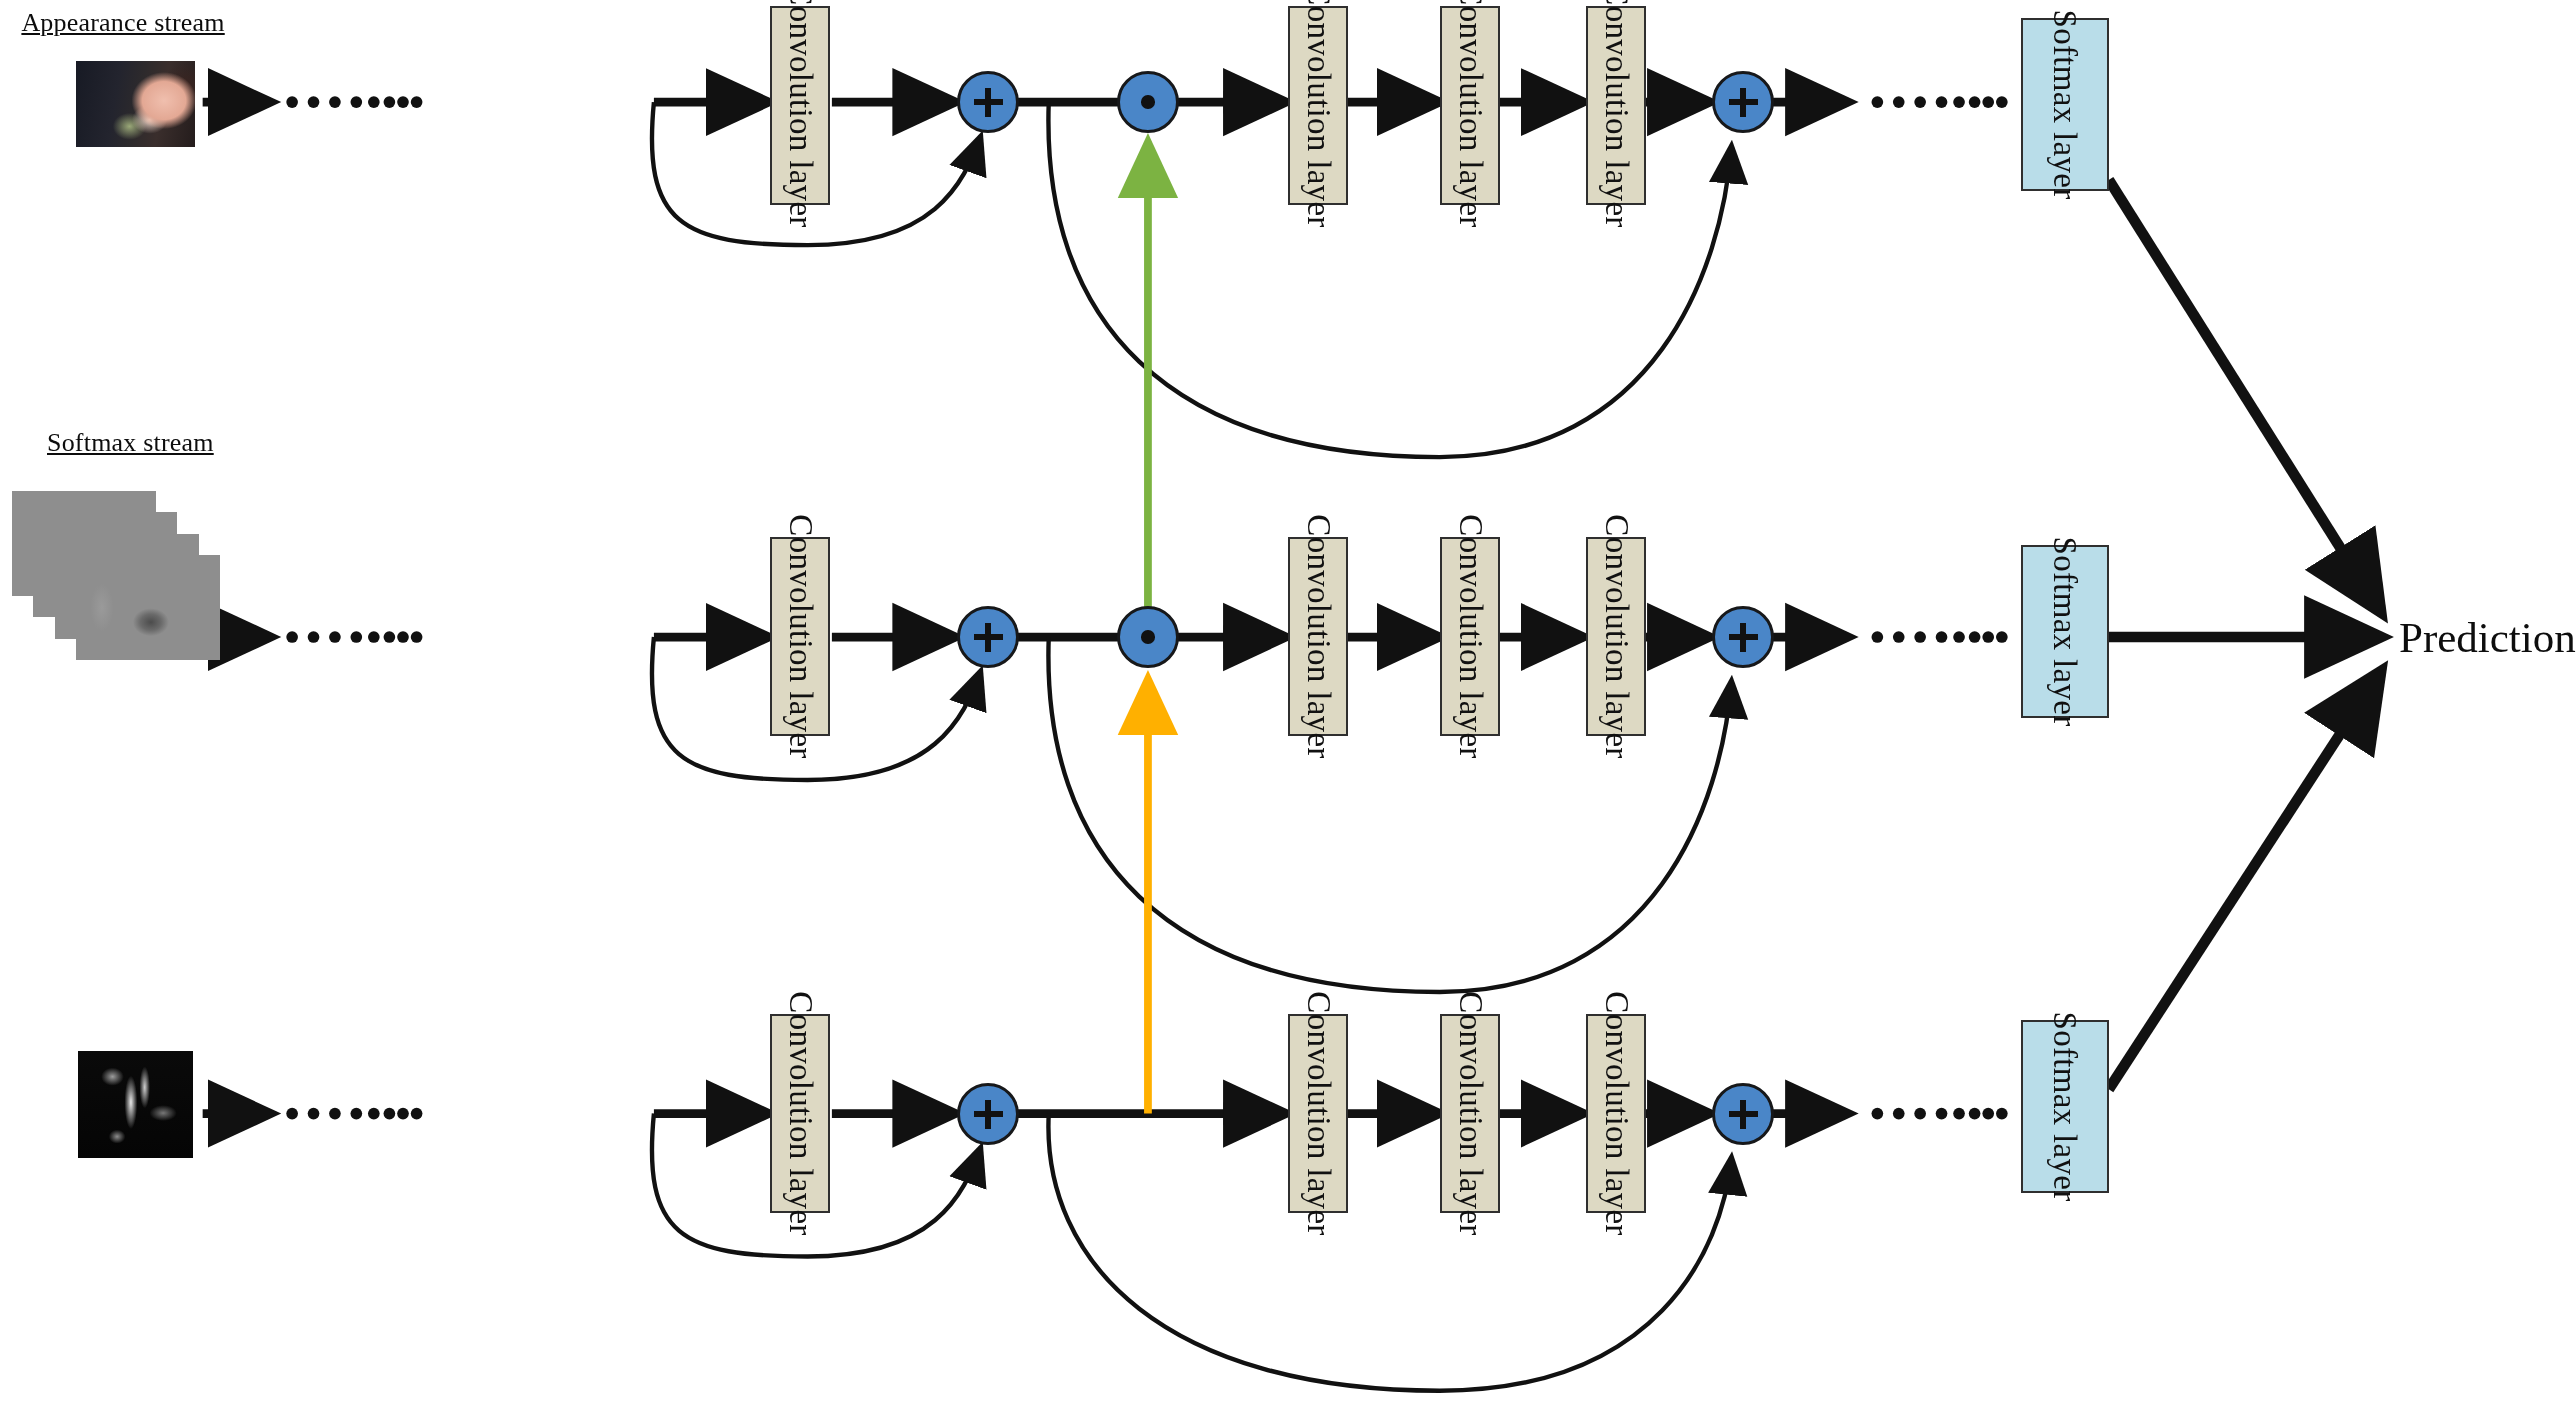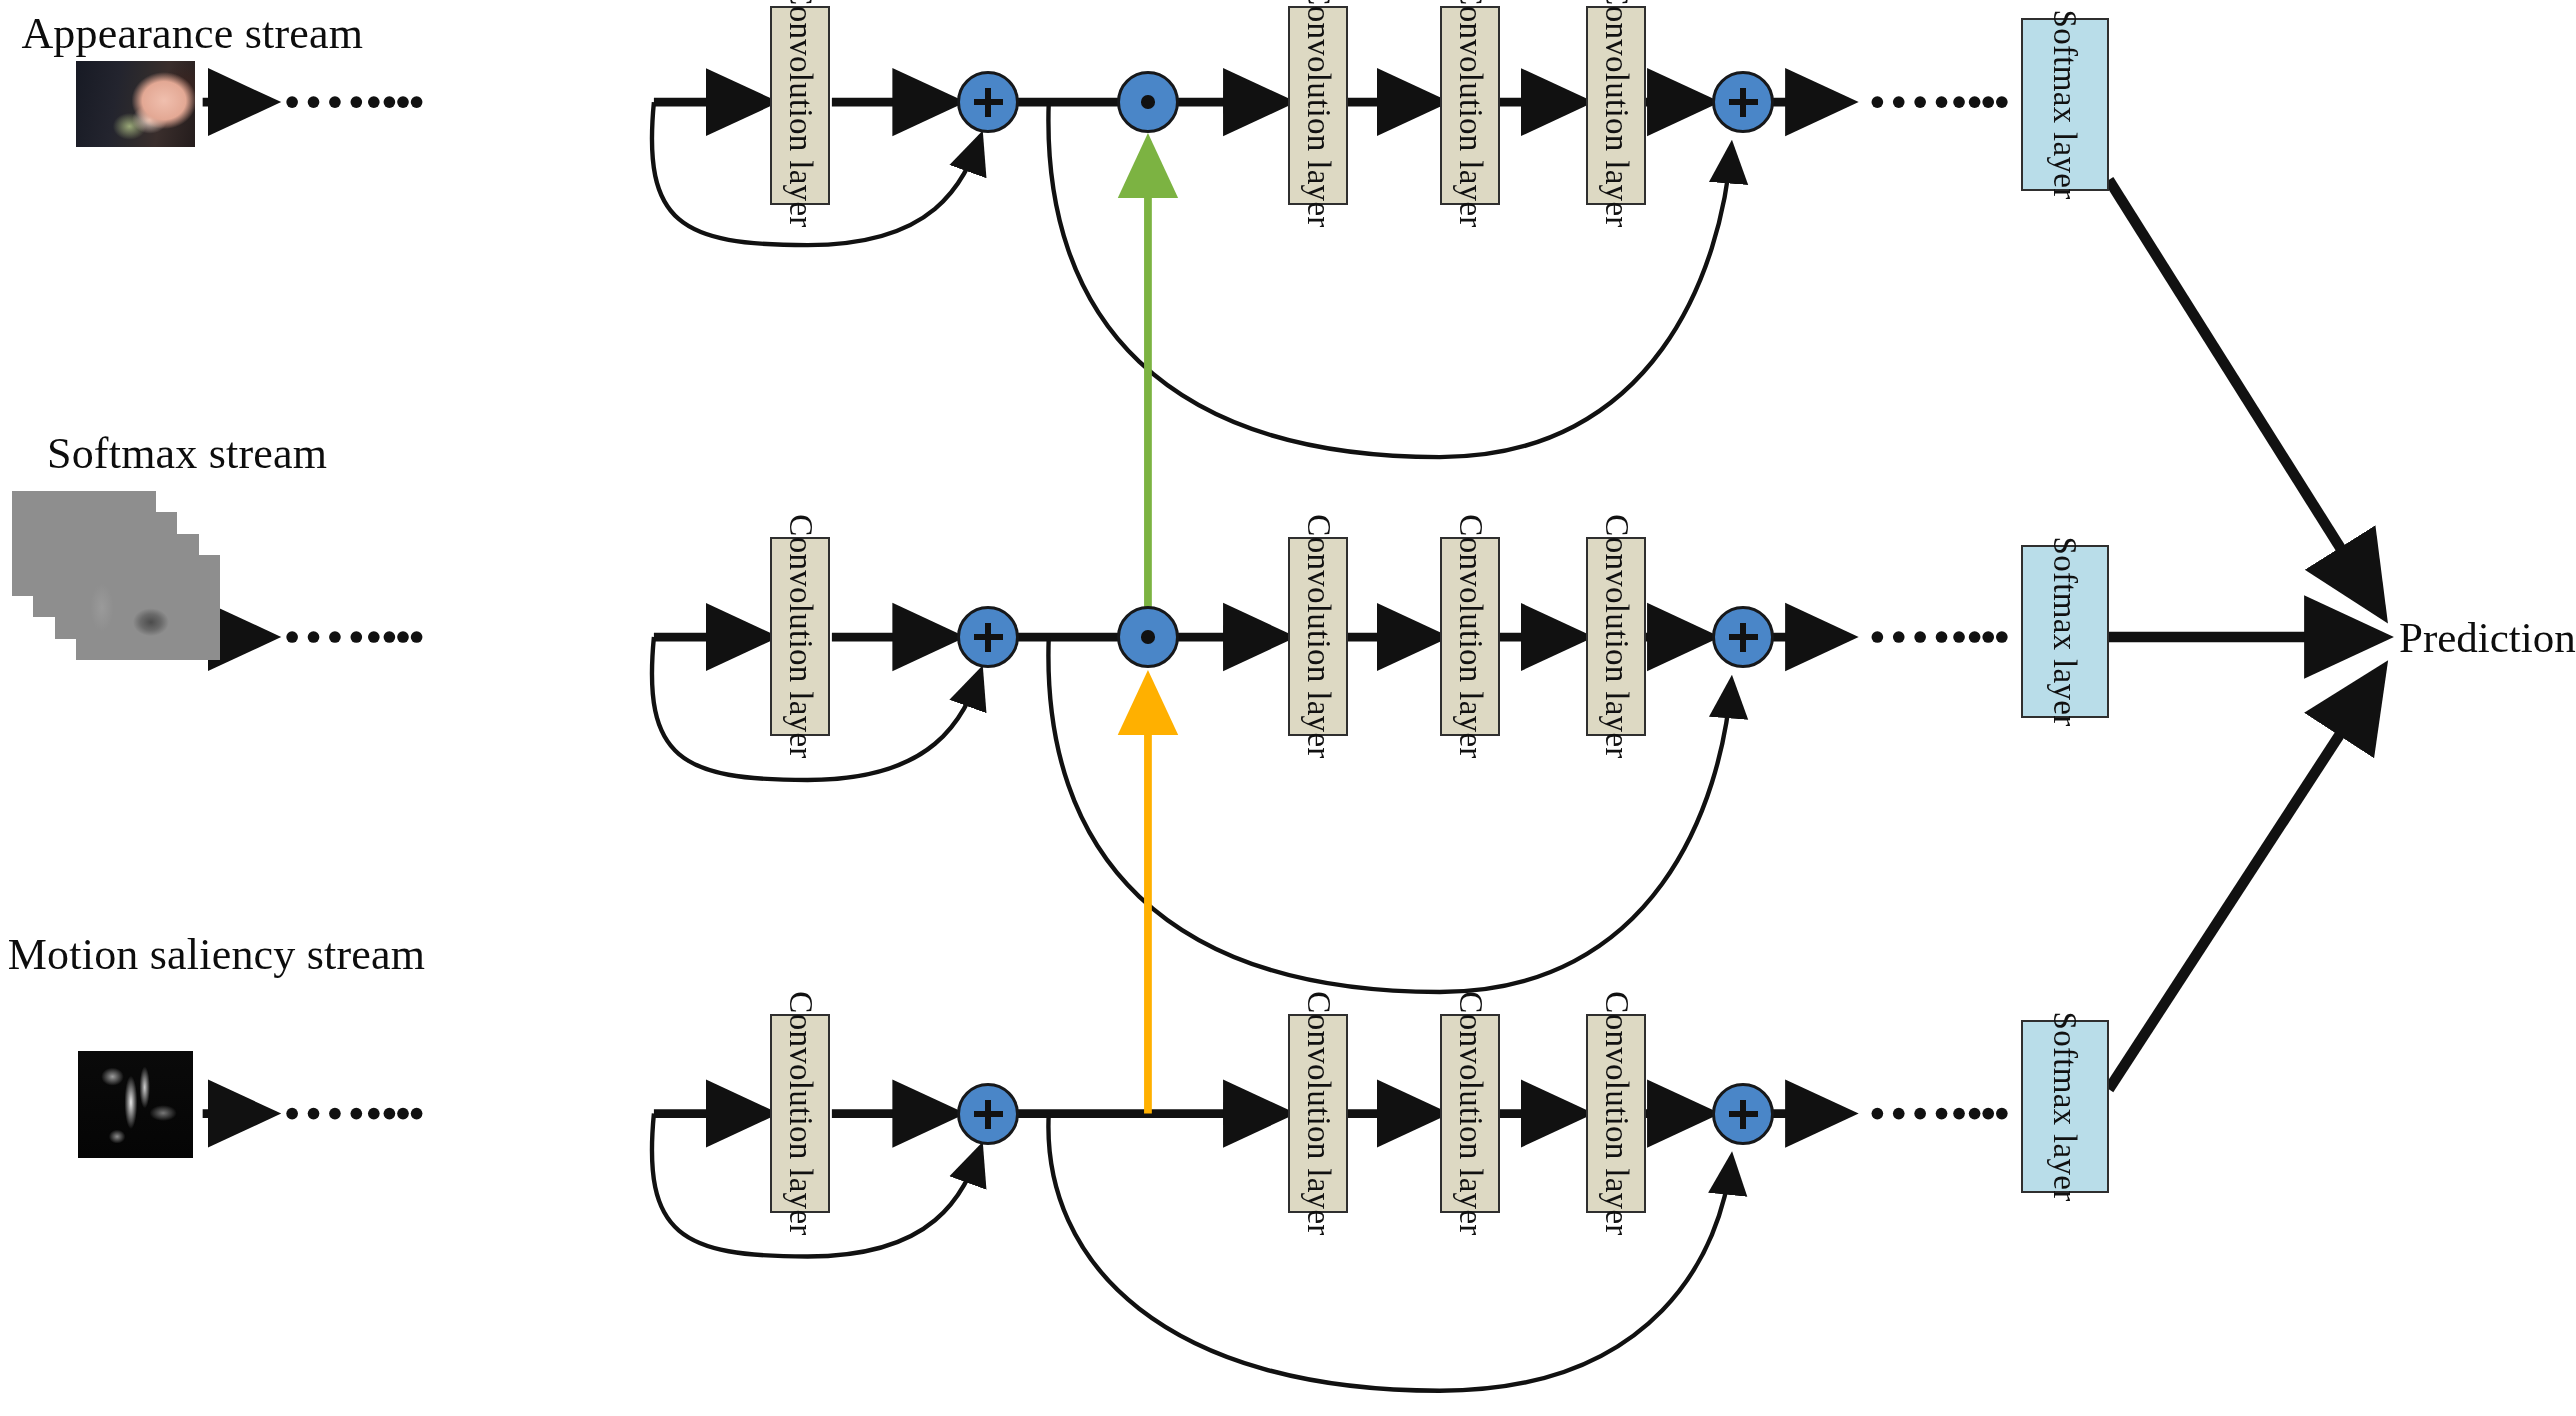--- a/index.html
+++ b/index.html
@@ -25,24 +25,25 @@
     position: absolute;
     left: 0; top: 0;
     width: 2576px;
     height: 1416px;
   }
 
   
   .stream-title {
     position: absolute;
     font-family: "Liberation Serif", "DejaVu Serif", serif;
-    font-size: 44px;
+    font-size: 26px;
     color: #0d0d0d;
     white-space: nowrap;
     letter-spacing: 0.2px;
+    text-decoration: underline;
   }
 
   
   .thumb {
     position: absolute;
     overflow: hidden;
   }
 
   
   .appearance-thumb {
@@ -267,21 +268,20 @@
 
     <line x1="1180" y1="640" x2="1180" y2="148" stroke="#7cb342" stroke-width="8" marker-end="url(#ah-green)"></line>
 
     <line x1="2168" y1="185" x2="2448" y2="630" stroke="#111" stroke-width="11" marker-end="url(#ah-black)"></line>
     <line x1="2168" y1="655" x2="2448" y2="655" stroke="#111" stroke-width="11" marker-end="url(#ah-black)"></line>
     <line x1="2168" y1="1120" x2="2448" y2="690" stroke="#111" stroke-width="11" marker-end="url(#ah-black)"></line>
   </svg>
 
   <div class="stream-title" style="left:21.4px; top:7.8px;">Appearance stream</div>
   <div class="stream-title" style="left:47px; top:428px;">Softmax stream</div>
-  <div class="stream-title" style="left:7.8px; top:929px;">Motion saliency stream</div>
 
   <div class="thumb appearance-thumb" style="left:76px; top:61px; width:119px; height:86px;"></div>
 
   <div class="flow-stack" style="left:11.7px; top:491px; width:195px; height:292px;">
     <div class="flow-frame" style="left:0px;   top:0px;   width:144px; height:105px;"></div>
     <div class="flow-frame" style="left:21.4px;  top:21.4px;  width:144px; height:105px;"></div>
     <div class="flow-frame" style="left:43px;  top:43px;  width:144px; height:105px;"></div>
     <div class="flow-frame front" style="left:64px; top:64px; width:144px; height:105px;"></div>
   </div>
 

